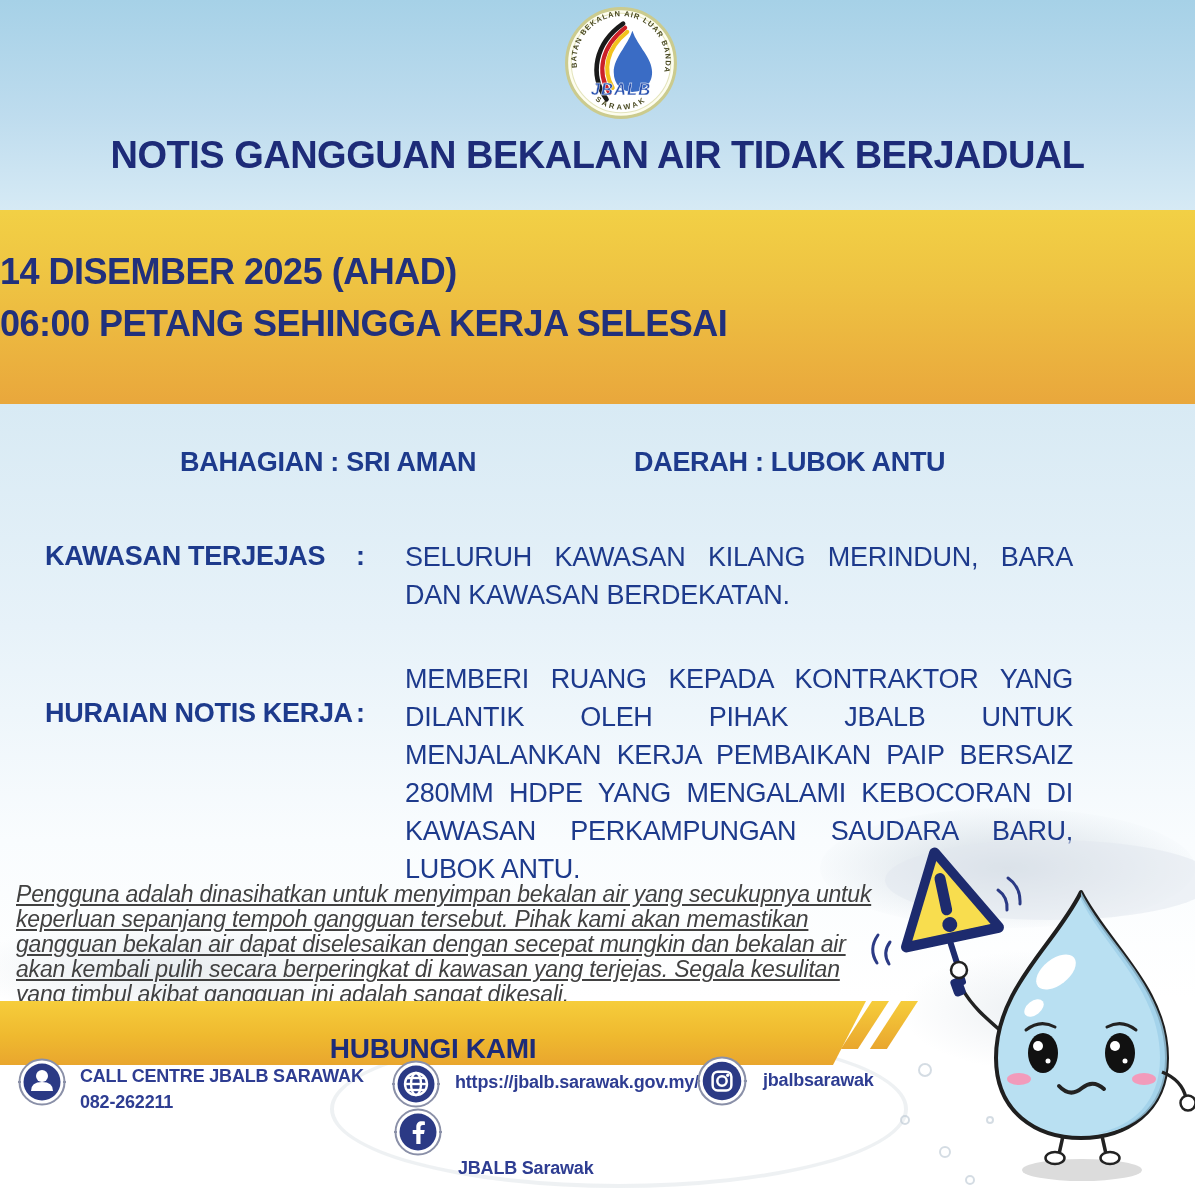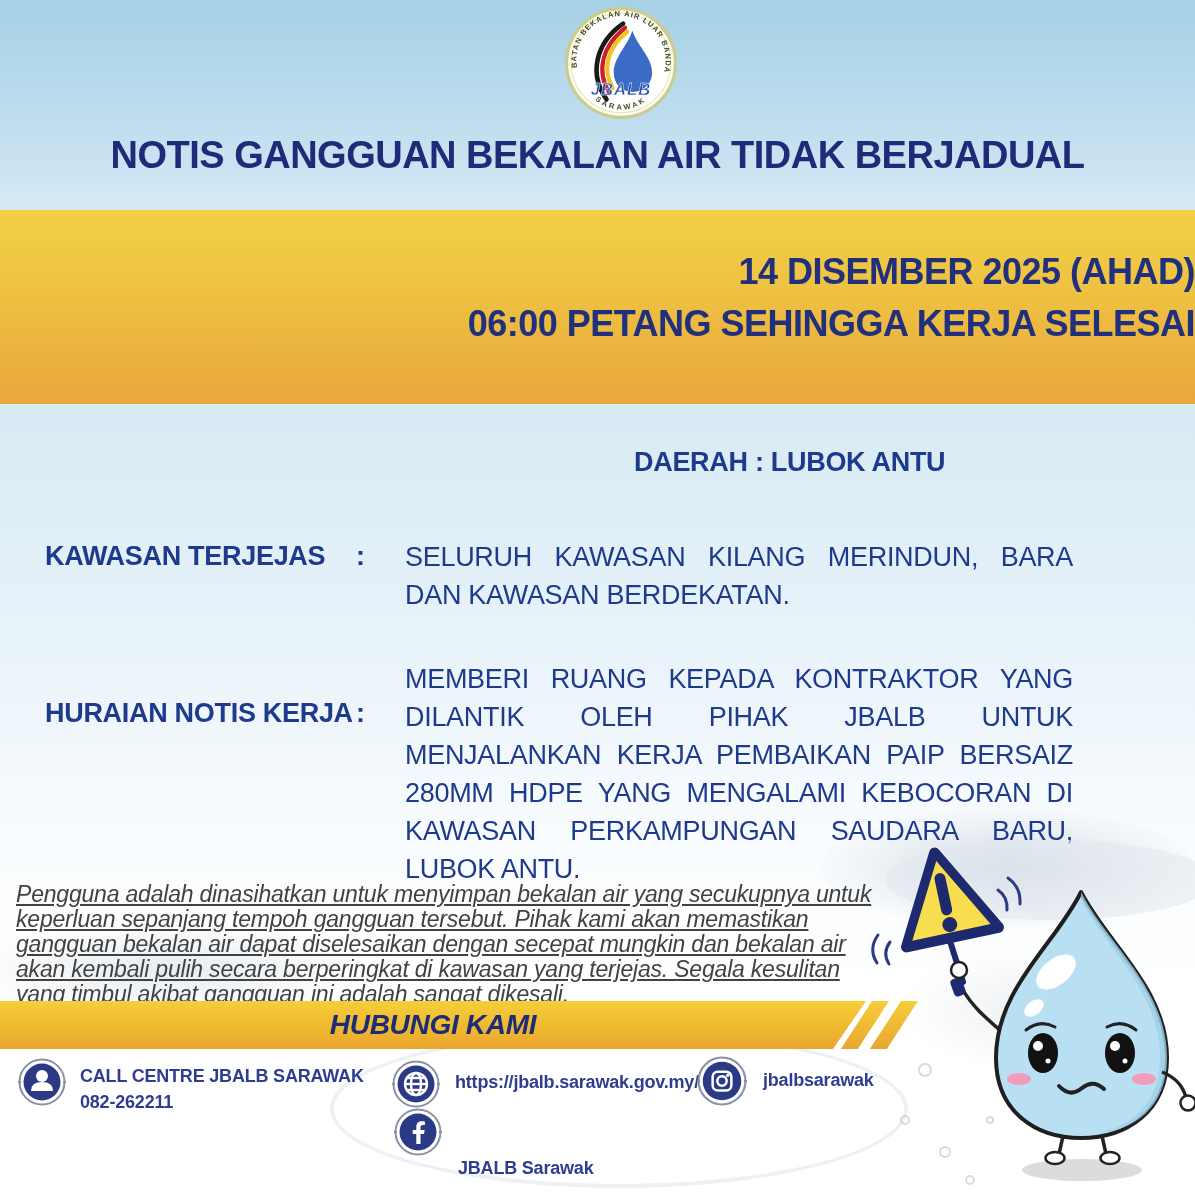--- a/index.html
+++ b/index.html
@@ -20,39 +20,39 @@
     background:radial-gradient(ellipse at 50% 50%,rgba(178,192,204,.55),rgba(220,228,234,.25) 60%,rgba(255,255,255,0) 75%);}
   .splash-2{left:-40px;top:920px;width:420px;height:100px;border-radius:50%;
     background:radial-gradient(ellipse at 50% 50%,rgba(190,202,212,.35),rgba(255,255,255,0) 70%);}
   .splash-3{left:330px;top:1030px;width:570px;height:150px;border-radius:50%;
     border:4px solid rgba(150,165,182,.16);}
   .splash-4{left:900px;top:950px;width:260px;height:120px;border-radius:50%;
     background:radial-gradient(ellipse at 50% 50%,rgba(195,206,216,.30),rgba(255,255,255,0) 70%);}
   
   .title{position:absolute;left:0;top:134px;width:1195px;text-align:center;
     font-size:38px;font-weight:bold;letter-spacing:-0.5px;color:#1d2b78;}
-  .banner-text{position:absolute;left:0;top:246px;width:1195px;text-align:right;
+  .banner-text{position:absolute;left:0;top:246px;width:1195px;text-align:left;
     color:#21307c;font-weight:bold;font-size:36px;line-height:52px;letter-spacing:-0.5px;}
   .region-bahagian{position:absolute;left:180px;top:447px;font-size:27px;font-weight:bold;color:#1d3a8c;letter-spacing:-0.3px;}
   .region-daerah{position:absolute;left:634px;top:447px;font-size:27px;font-weight:bold;color:#1d3a8c;letter-spacing:-0.3px;}
   .detail-label{position:absolute;left:45px;font-size:27px;font-weight:bold;color:#1d3a8c;letter-spacing:-0.3px;}
   .detail-colon{position:absolute;left:356px;font-size:27px;font-weight:bold;color:#1d3a8c;}
   .detail-value{position:absolute;left:405px;width:668px;font-size:27px;font-weight:normal;
     color:#1d3a8c;line-height:38px;text-align:justify;letter-spacing:-0.3px;}
   .row-kawasan .detail-label,.row-kawasan .detail-colon{top:541px;}
   .row-kawasan .detail-value{top:538px;}
   .row-huraian .detail-label,.row-huraian .detail-colon{top:662px;margin-top:36px;}
   .row-huraian .detail-value{top:660px;}
   .disclaimer{position:absolute;left:16px;top:882px;width:858px;
     font-size:23px;font-style:italic;color:#414141;line-height:25px;letter-spacing:-0.2px;text-decoration:underline;}
   
-  .hubungi-bar{position:absolute;left:0;top:1001px;width:866px;height:48px;
+  .hubungi-bar{position:absolute;left:0;top:1001px;width:866px;height:64px;
     background:linear-gradient(180deg,#f6cd3b 0%,#efb92f 55%,#e9a62e 100%);
     clip-path:polygon(0 0,100% 0,calc(100% - 33px) 100%,0 100%);
-    display:flex;align-items:center;justify-content:center;font-style:italic;}
+    display:flex;align-items:flex-end;justify-content:center;}
   .hubungi-text{font-size:28px;font-weight:bold;color:#1d2b78;letter-spacing:-0.3px;}
   .stripe{position:absolute;top:1001px;width:17px;height:48px;transform:skewX(-33deg);
     transform-origin:0 0;background:linear-gradient(180deg,#f6cd3b 0%,#e9a62e 100%);}
   .stripe-1{left:872px;}
   .stripe-2{left:901px;}
   
   .contact-icon{position:absolute;}
   .contact-text{position:absolute;font-weight:bold;color:#2e3d92;font-size:18px;letter-spacing:-0.2px;}
   .cc-l1{left:80px;top:1066px;}
   .cc-l2{left:80px;top:1092px;}
@@ -97,20 +97,21 @@
     <text x="55" y="86" text-anchor="middle" font-size="16" font-weight="bold" font-style="italic" fill="#2a52b0" stroke="#ffffff" stroke-width="0.4" letter-spacing="1">JBALB</text>
   </svg>
 
   <div class="title">NOTIS GANGGUAN BEKALAN AIR TIDAK BERJADUAL</div>
 
   <div class="banner-text">
     <div>14 DISEMBER 2025 (AHAD)</div>
     <div>06:00 PETANG SEHINGGA KERJA SELESAI</div>
   </div>
 
+  <div class="region-bahagian">BAHAGIAN : SRI AMAN</div>
   <div class="region-daerah">DAERAH : LUBOK ANTU</div>
 
   <div class="row-kawasan">
     <div class="detail-label">KAWASAN TERJEJAS</div>
     <div class="detail-colon">:</div>
     <div class="detail-value">SELURUH KAWASAN KILANG MERINDUN, BARA DAN KAWASAN BERDEKATAN.</div>
   </div>
   <div class="row-huraian">
     <div class="detail-label">HURAIAN NOTIS KERJA</div>
     <div class="detail-colon">:</div>

